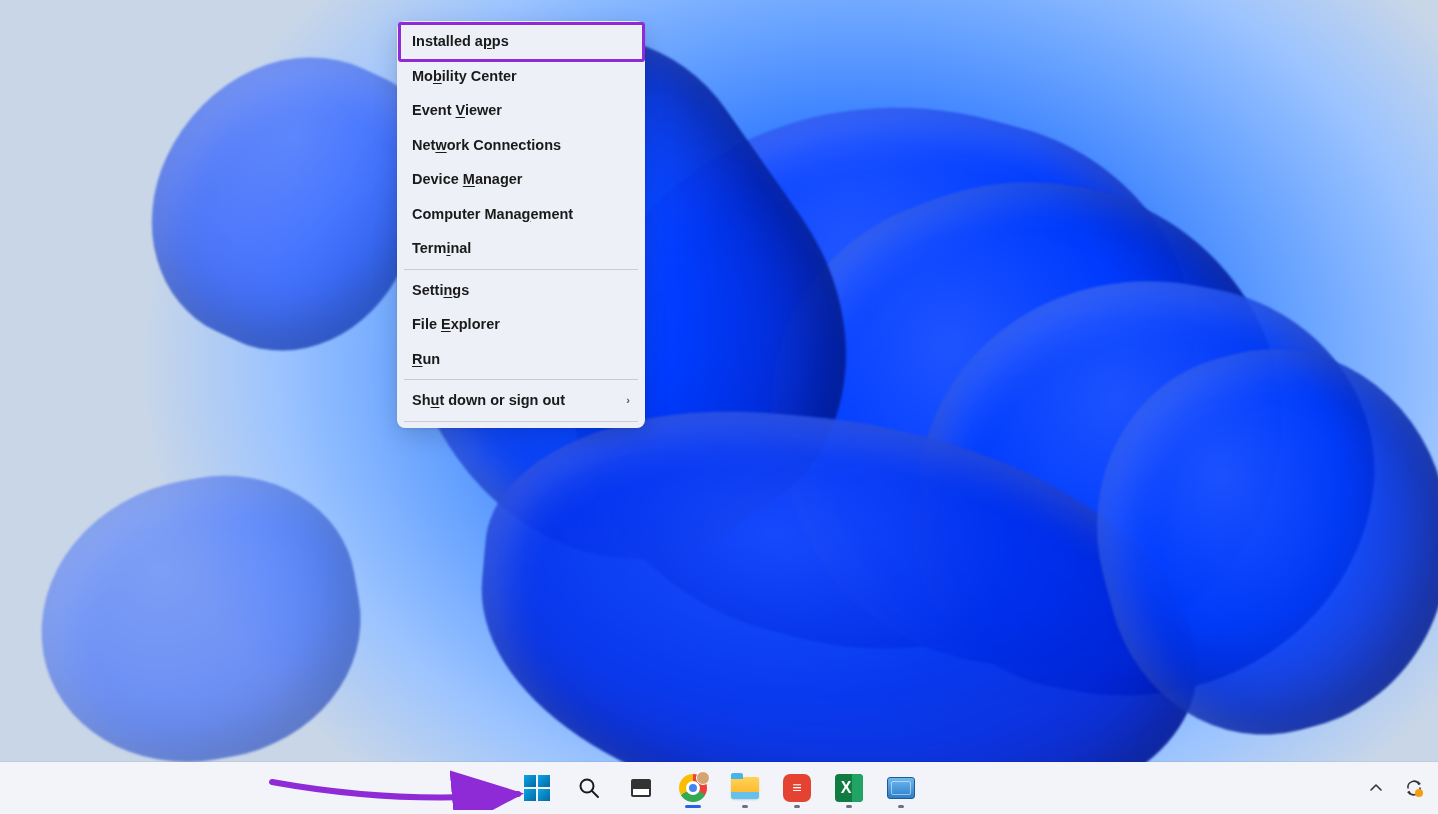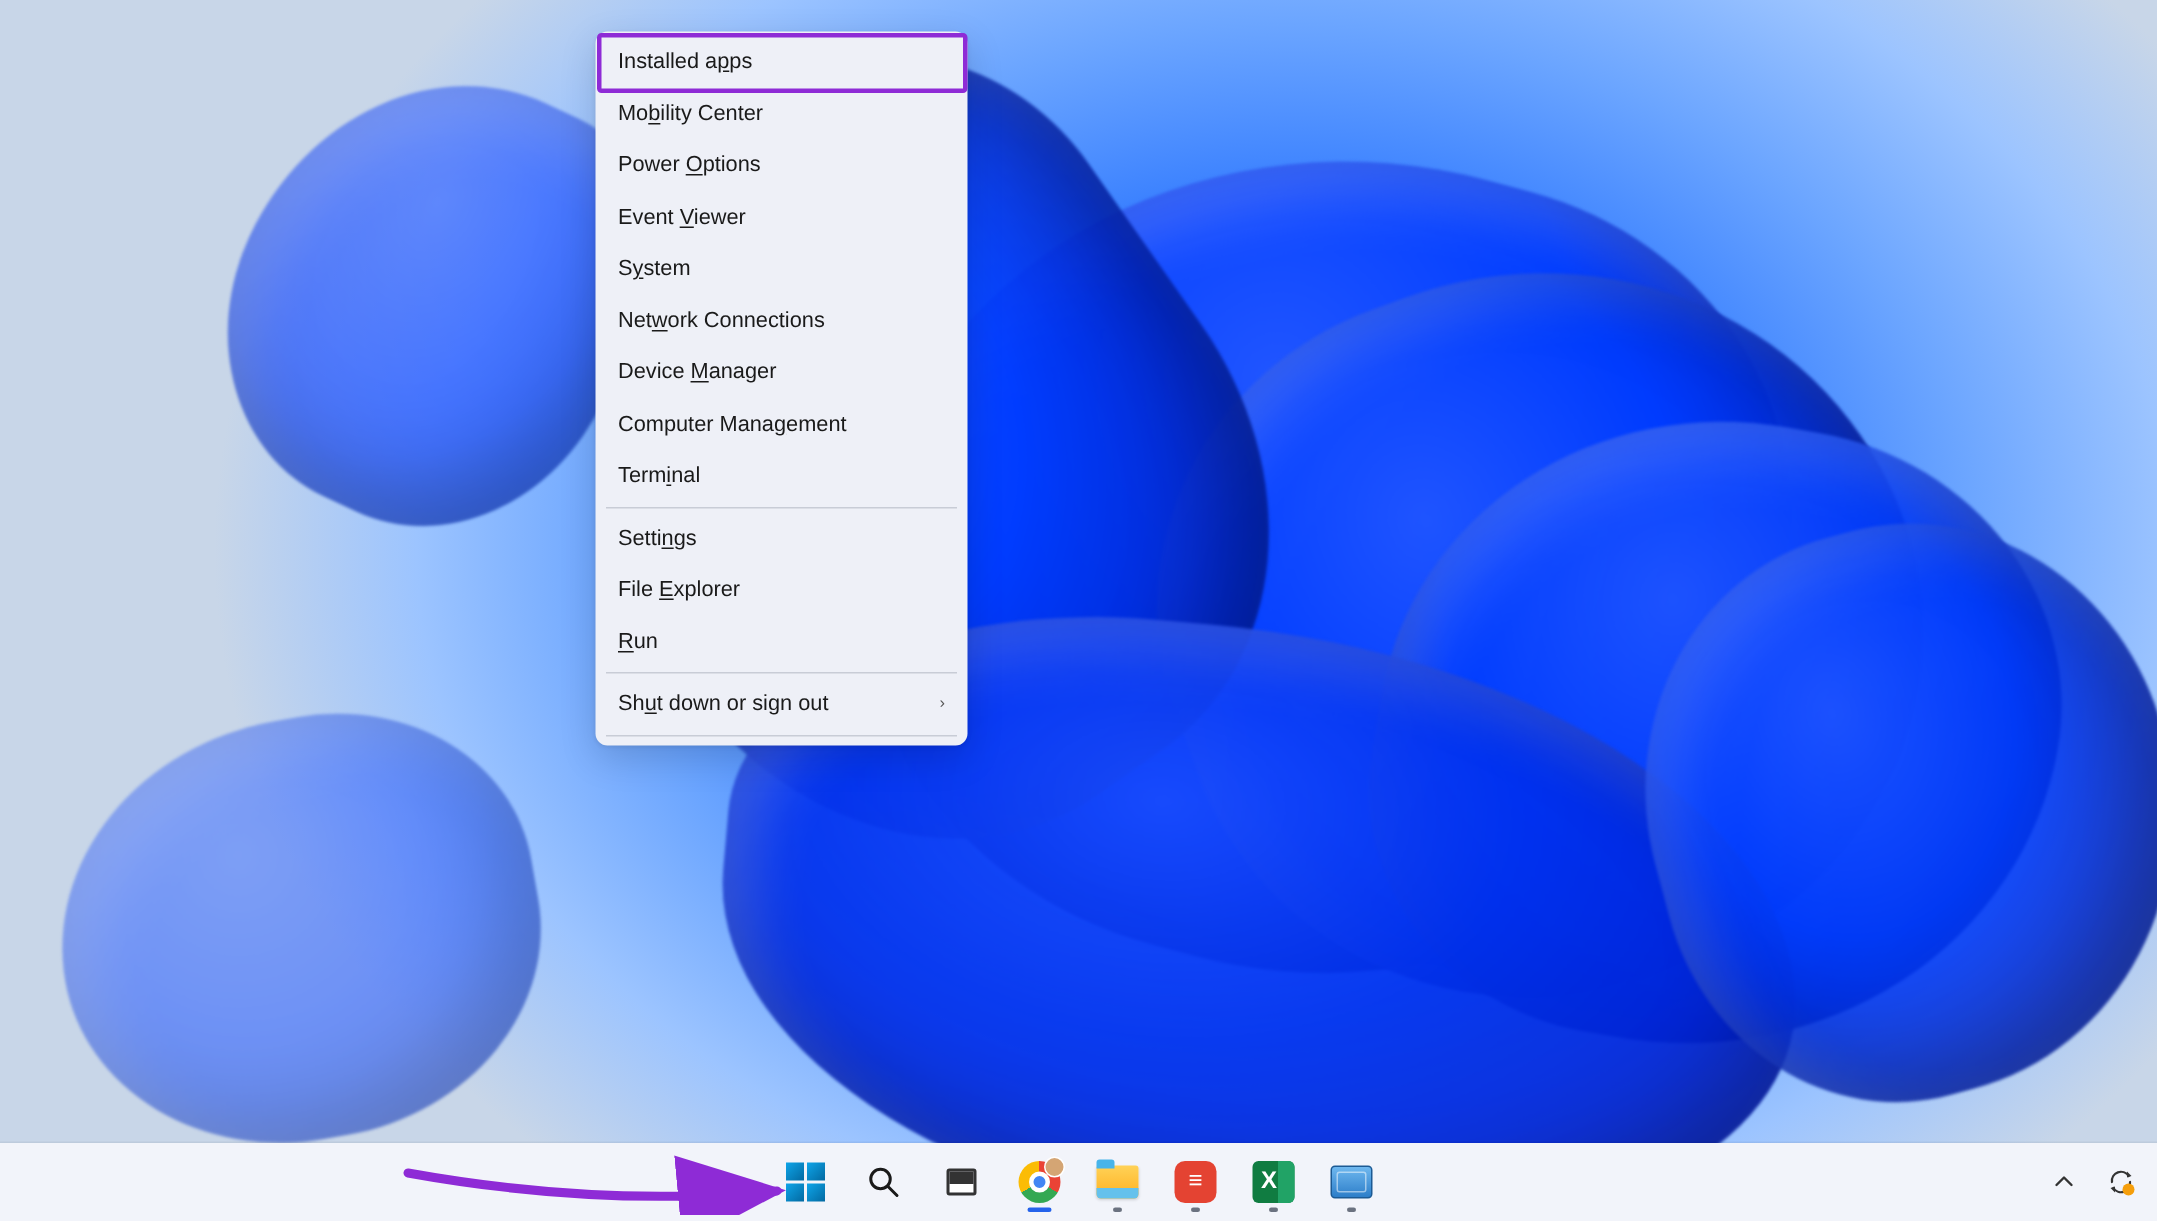--- a/index.html
+++ b/index.html
@@ -47,20 +47,21 @@
       color: #1a1a1a;
     }
     .menu-item {
       padding: 10px 12px;
       cursor: default;
       border-radius: 4px;
       display: flex;
       align-items: center;
       justify-content: space-between;
       line-height: 1;
+      font-weight: bold;
     }
     .menu-item .u { text-decoration: underline; text-underline-offset: 2px; }
     .menu-separator {
       height: 1px;
       background: #c8ccd6;
       margin: 3px 4px;
     }
     .highlight-box {
       position: absolute;
       top: 22px;
@@ -178,27 +179,21 @@
 </div>
 
 <div class="context-menu" id="ctxmenu">
     <div class="menu-item">
       <span>Installed a<span class="u">p</span>ps</span>
     </div>
     <div class="menu-item">
       <span>Mo<span class="u">b</span>ility Center</span>
     </div>
     <div class="menu-item">
-      <span>Power <span class="u">O</span>ptions</span>
-    </div>
-    <div class="menu-item">
       <span>Event <span class="u">V</span>iewer</span>
-    </div>
-    <div class="menu-item">
-      <span>S<span class="u">y</span>stem</span>
     </div>
     <div class="menu-item">
       <span>Net<span class="u">w</span>ork Connections</span>
     </div>
     <div class="menu-item">
       <span>Device <span class="u">M</span>anager</span>
     </div>
     <div class="menu-item">
       <span>Computer Mana<span class="u">g</span>ement</span>
     </div>

